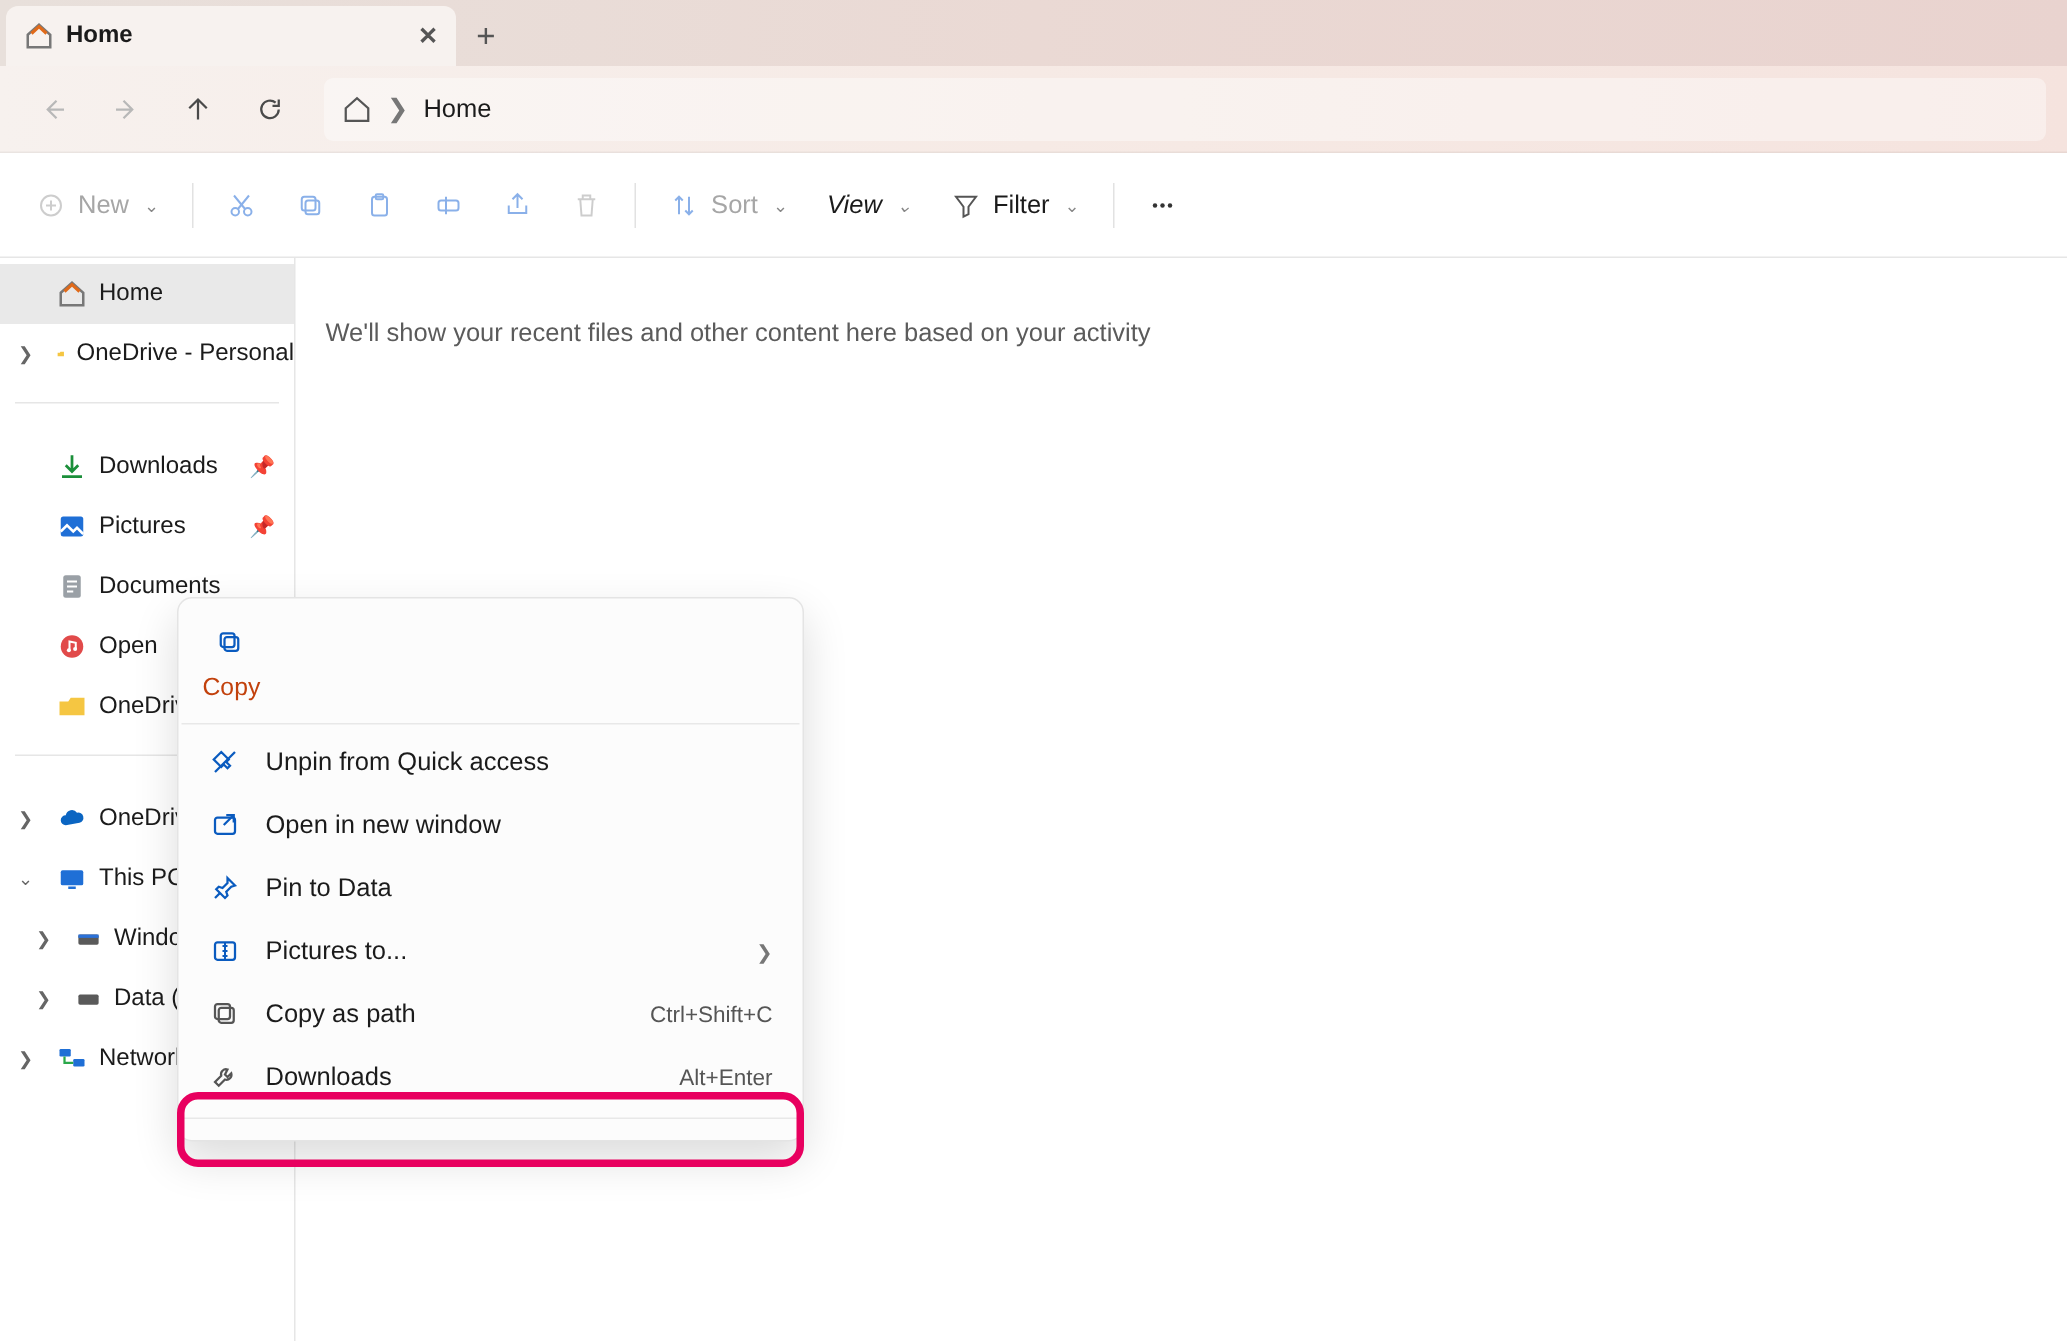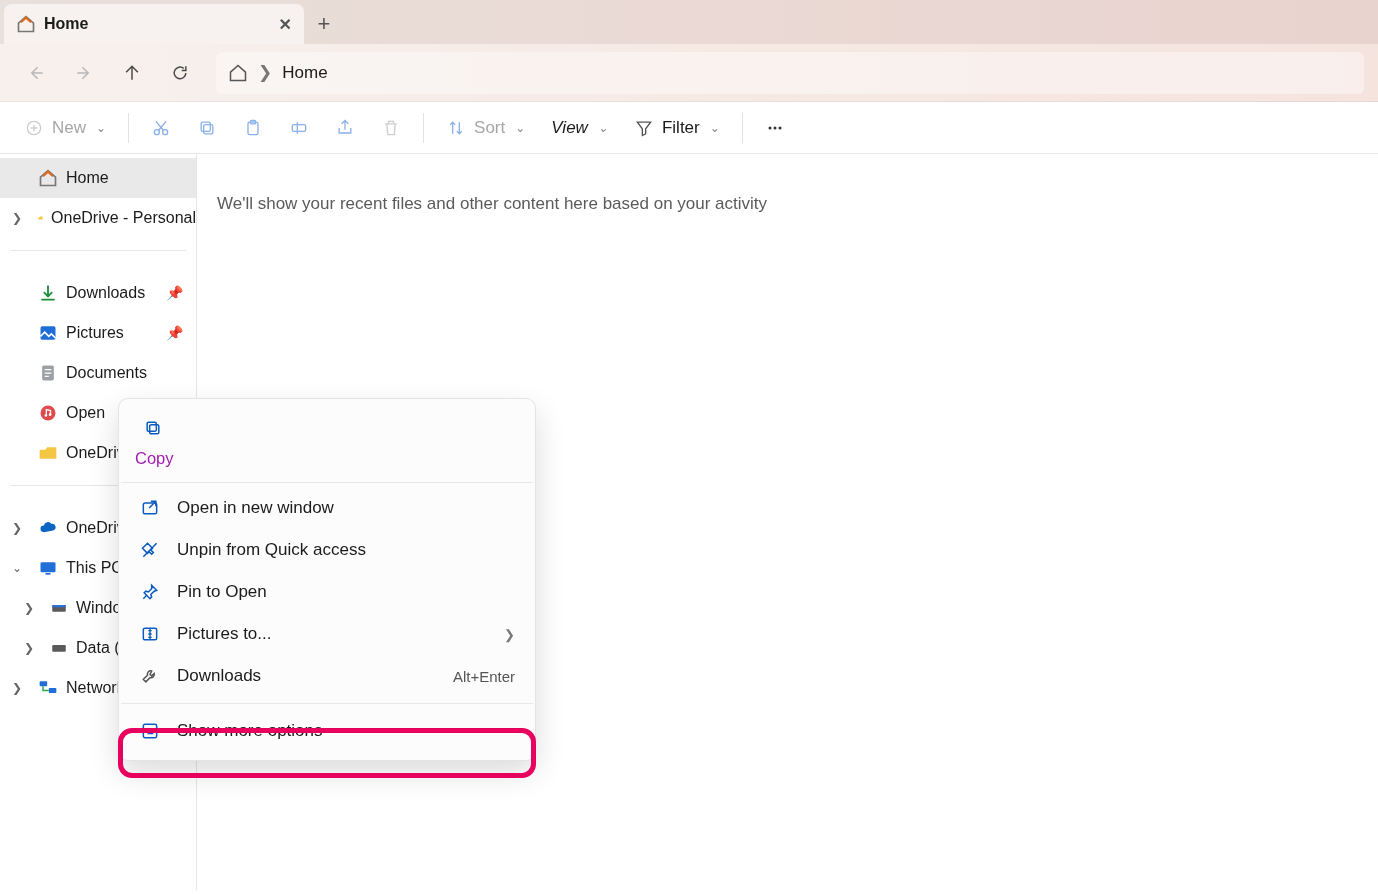--- a/index.html
+++ b/index.html
@@ -12,21 +12,21 @@
     .newtab { width: 40px; height: 40px; display: flex; align-items: center; justify-content: center; color: #555; font-size: 22px; cursor: pointer; }
 
     
     .navbar { height: 58px; background: linear-gradient(to right, #f7f1ee, #f6eae5, #f5e3de); display: flex; align-items: center; padding: 0 14px; gap: 4px; border-bottom: 1px solid rgba(0,0,0,0.05); }
     .navbtn { width: 44px; height: 40px; display: flex; align-items: center; justify-content: center; border-radius: 6px; color: #4a4a4a; cursor: pointer; }
     .navbtn.disabled { color: #b8b8b8; }
     .address { flex: 1; height: 42px; background: rgba(255,255,255,0.4); border-radius: 6px; display: flex; align-items: center; padding: 0 12px; gap: 10px; margin-left: 10px; font-size: 17px; color: #1b1b1b; }
     .crumb-sep { color: #777; }
 
     
-    .toolbar { height: 52px; background: #fff; display: flex; align-items: center; padding: 0 14px; gap: 6px; border-bottom: 1px solid #e6e6e6; }
+    .toolbar { height: 70px; background: #fff; display: flex; align-items: center; padding: 0 14px; gap: 6px; border-bottom: 1px solid #e6e6e6; }
     .tbtn { height: 40px; padding: 0 10px; display: flex; align-items: center; gap: 8px; border-radius: 6px; color: #555; font-size: 17px; }
     .tbtn.icononly { width: 40px; justify-content: center; padding: 0; }
     .tbtn.disabled { color: #a6a6a6; }
     .tbtn.disabled svg { opacity: 0.55; }
     .tdivider { width: 1px; height: 30px; background: #e2e2e2; margin: 0 6px; }
     .chev { font-size: 12px; color: #888; margin-left: 2px; }
 
     
     .body { display: flex; height: calc(894px - 44px - 58px - 56px); }
     .sidebar { width: 197px; border-right: 1px solid #e6e6e6; padding-top: 4px; overflow: hidden; }
@@ -37,21 +37,21 @@
     .navitem .expander { position: absolute; left: 12px; font-size: 12px; color: #666; }
     .navitem .pin { position: absolute; right: 12px; color: #888; font-size: 14px; }
     .navsep { height: 1px; background: #e6e6e6; margin: 12px 10px 22px 10px; }
     .navitem.indent1 { padding-left: 50px; }
     .navitem.indent1 .expander { left: 24px; }
 
     
     .ctxmenu { position: absolute; left: 118px; top: 398px; width: 418px; background: #fcfcfc; border: 1px solid #e4e4e4; border-radius: 10px; box-shadow: 0 12px 30px rgba(0,0,0,0.14); padding: 6px 0 8px 0; z-index: 50; }
     .ctx-iconrow { padding: 8px 16px 0 16px; }
     .ctx-iconbtn { width: 36px; height: 30px; display: inline-flex; align-items: center; justify-content: center; border-radius: 6px; color: #0a5bbf; }
-    .ctx-iconlabel { font-size: 16.5px; color: #a21caf; padding: 6px 16px 10px 16px; }
+    .ctx-iconlabel { font-size: 16.5px; color: #c2410c; padding: 6px 16px 10px 16px; }
     .ctx-sep { height: 1px; background: #e8e8e8; margin: 4px 2px; }
     .ctxitem { height: 42px; display: flex; align-items: center; padding: 0 16px; gap: 16px; font-size: 17px; color: #1b1b1b; border-radius: 6px; margin: 0 4px; position: relative; }
     .ctxitem .shortcut { margin-left: auto; font-size: 15px; color: #555; }
     .ctxitem .submenu { margin-left: auto; color: #777; font-size: 13px; }
     .ctxicon { width: 22px; display: flex; justify-content: center; color: #0a5bbf; }
     .ctxicon.gray { color: #555; }
     .highlight-ring { position: absolute; left: 118px; top: 728px; width: 418px; height: 50px; border: 5px solid #e8005f; border-radius: 14px; z-index: 60; pointer-events: none; }
 
     svg { display: block; }
     .ico16 { width: 18px; height: 18px; }
@@ -293,68 +293,69 @@
           <rect x="5" y="5" width="11" height="11" rx="2" fill="none" stroke="currentColor" stroke-width="1.8"></rect>
         </svg>
     </div>
   </div>
   <div class="ctx-iconlabel">Copy</div>
   <div class="ctx-sep"></div>
 
   <div class="ctxitem">
     <span class="ctxicon">
       <svg class="ico20" viewBox="0 0 24 24">
+          <path d="M9 4l6 6-2 2 3 3-2 2-3-3-2 2-6-6z" fill="none" stroke="currentColor" stroke-width="1.8"></path>
+          <path d="M4 20L20 4" stroke="currentColor" stroke-width="1.8"></path>
+        </svg>
+    </span>
+    <span>Unpin from Quick access</span>
+  </div>
+  <div class="ctxitem">
+    <span class="ctxicon">
+      <svg class="ico20" viewBox="0 0 24 24">
           <rect x="4" y="6" width="16" height="13" rx="2" fill="none" stroke="currentColor" stroke-width="1.8"></rect>
           <path d="M13 4h6v6M19 4l-8 8" stroke="currentColor" stroke-width="1.8" fill="none"></path>
         </svg>
     </span>
     <span>Open in new window</span>
   </div>
   <div class="ctxitem">
     <span class="ctxicon">
       <svg class="ico20" viewBox="0 0 24 24">
-          <path d="M9 4l6 6-2 2 3 3-2 2-3-3-2 2-6-6z" fill="none" stroke="currentColor" stroke-width="1.8"></path>
-          <path d="M4 20L20 4" stroke="currentColor" stroke-width="1.8"></path>
-        </svg>
-    </span>
-    <span>Unpin from Quick access</span>
-  </div>
-  <div class="ctxitem">
-    <span class="ctxicon">
-      <svg class="ico20" viewBox="0 0 24 24">
           <path d="M14 4l6 6-3 1-4 4 1 3-2 2-7-7 2-2 3 1 4-4z" fill="none" stroke="currentColor" stroke-width="1.8"></path>
           <path d="M8 16l-4 4" stroke="currentColor" stroke-width="1.8"></path>
         </svg>
     </span>
-    <span>Pin to Open</span>
+    <span>Pin to Data</span>
   </div>
   <div class="ctxitem">
     <span class="ctxicon">
       <svg class="ico20" viewBox="0 0 24 24">
           <rect x="4" y="5" width="16" height="14" rx="2" fill="none" stroke="currentColor" stroke-width="1.8"></rect>
           <path d="M12 5v14M10 8h4M10 12h4M10 16h4" stroke="currentColor" stroke-width="1.6"></path>
         </svg>
     </span>
     <span>Pictures to...</span>
     <span class="submenu">❯</span>
   </div>
   <div class="ctxitem">
     <span class="ctxicon gray">
       <svg class="ico20" viewBox="0 0 24 24">
+          <rect x="7" y="7" width="12" height="12" rx="2" fill="none" stroke="currentColor" stroke-width="1.8"></rect>
+          <rect x="4" y="4" width="12" height="12" rx="2" fill="none" stroke="currentColor" stroke-width="1.8"></rect>
+        </svg>
+    </span>
+    <span>Copy as path</span>
+    <span class="shortcut">Ctrl+Shift+C</span>
+  </div>
+  <div class="ctxitem">
+    <span class="ctxicon gray">
+      <svg class="ico20" viewBox="0 0 24 24">
           <path d="M14 6a4 4 0 00-5 5l-5 5 3 3 5-5a4 4 0 005-5l-3 3-2-2z" fill="none" stroke="currentColor" stroke-width="1.8"></path>
         </svg>
     </span>
     <span>Downloads</span>
     <span class="shortcut">Alt+Enter</span>
   </div>
   <div class="ctx-sep" style="margin:6px 2px;"></div>
-  <div class="ctxitem">
-    <span class="ctxicon">
-      <svg class="ico20" viewBox="0 0 24 24">
-          <rect x="4" y="4" width="16" height="16" rx="2" fill="none" stroke="currentColor" stroke-width="1.8"></rect>
-          <path d="M9 9l6 6M15 9v6h-6" stroke="currentColor" stroke-width="1.8" fill="none"></path>
-        </svg>
-    </span>
-    <span>Show more options</span>
-  </div>
 </div>
 
 <div class="highlight-ring"></div>
 
 </body></html>

